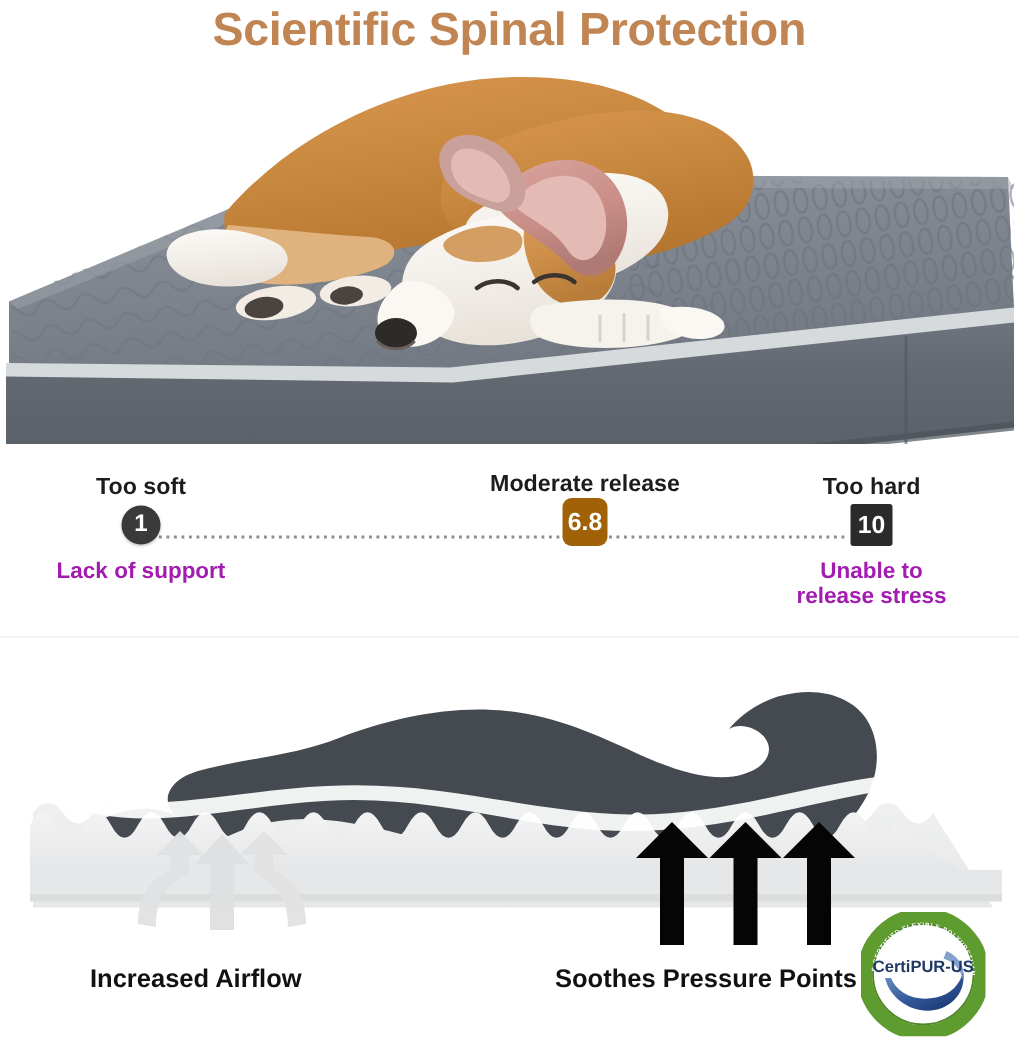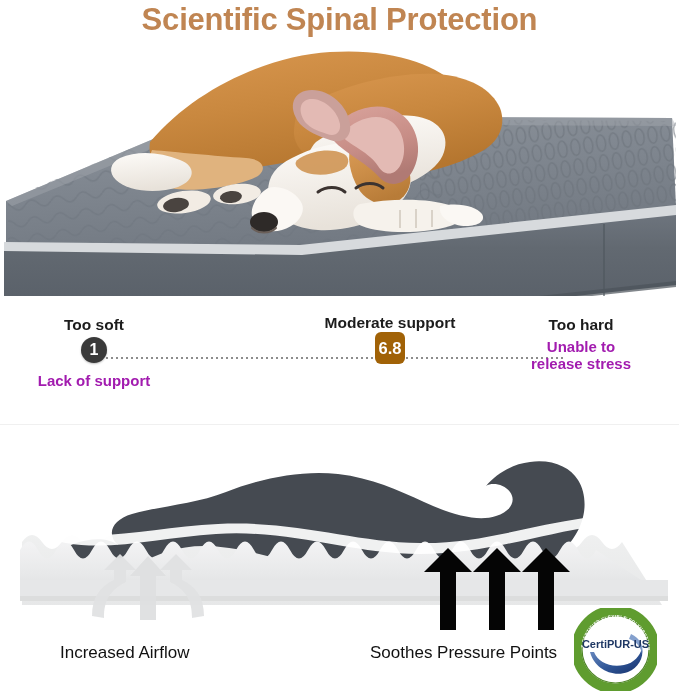--- a/index.html
+++ b/index.html
@@ -84,21 +84,21 @@
   .foam {
     position: absolute; top: 430px; left: 0; width: 679px; height: 200px;
   }
   .foam svg { display: block; width: 679px; height: 200px; }
 
   
   .bottom-labels {
     position: absolute; top: 643px; left: 0; width: 679px; height: 30px;
   }
   .blabel {
-    position: absolute; font-size: 17px; font-weight: normal; color: #111;
+    position: absolute; font-size: 17px; font-weight: bold; color: #111;
     white-space: nowrap;
   }
   .blabel-air { left: 60px; top: 0; }
   .blabel-press { left: 370px; top: 0; }
 
   
   .certipur {
     position: absolute; left: 574px; top: 608px; width: 83px; height: 83px;
   }
   .certipur svg { display:block; width:83px; height:83px; }
@@ -228,28 +228,31 @@
 
     <div class="stop stop-soft">
       <div class="top-lbl">Too soft</div>
       <div class="badge-row">
         <span class="badge badge-1">1</span>
       </div>
       <div class="bot-lbl">Lack of support</div>
     </div>
 
     <div class="stop stop-mod">
-      <div class="top-lbl">Moderate support</div>
+      <div class="top-lbl">Moderate release</div>
       <div class="badge-row">
         <span class="badge badge-68">6.8</span>
       </div>
     </div>
 
     <div class="stop stop-hard">
       <div class="top-lbl">Too hard</div>
+      <div class="badge-row">
+        <span class="badge badge-10">10</span>
+      </div>
       <div class="bot-lbl">Unable to</div>
       <div class="bot-lbl" style="margin-top:0">release stress</div>
     </div>
   </div>
 
   <div class="divider"></div>
 
   <div class="foam">
     <svg viewBox="0 0 679 200" xmlns="http://www.w3.org/2000/svg">
       <defs>

